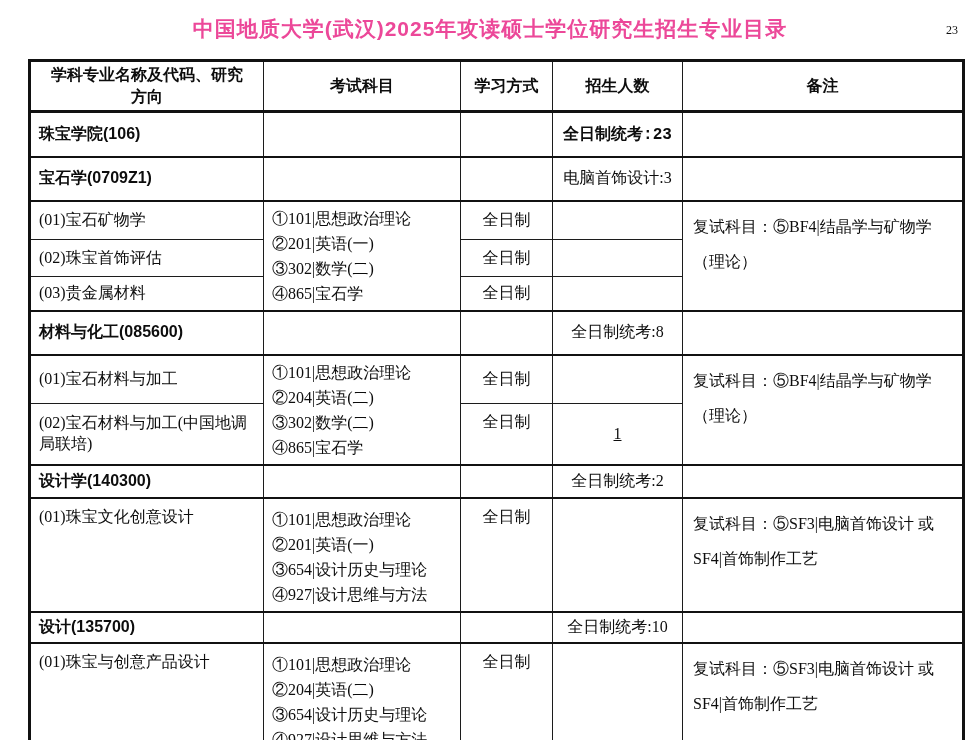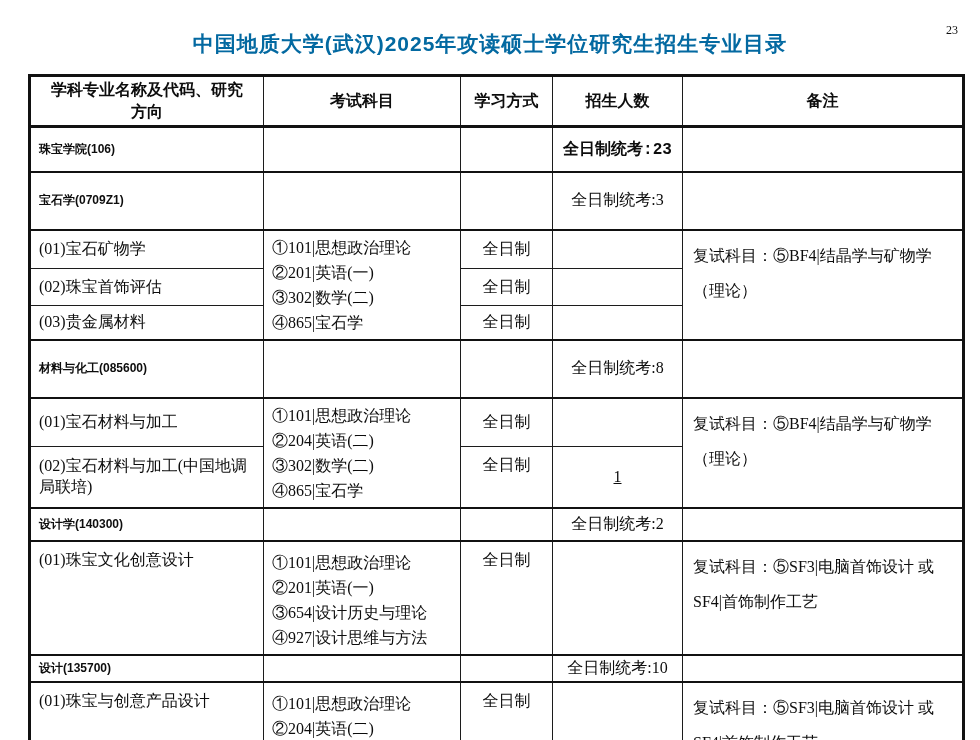--- a/index.html
+++ b/index.html
@@ -10,27 +10,27 @@
   .page {
     position: relative;
     width: 980px;
     height: 740px;
     background: #ffffff;
     font-family: "Liberation Serif", "DejaVu Serif", serif;
     color: #0d0d0d;
     overflow: hidden;
   }
   .doc-title {
-    padding-top: 30px;
+    padding-top: 15px;
     text-align: center;
     font-family: "Liberation Sans", "DejaVu Sans", sans-serif;
     font-weight: 700;
     font-size: 21px;
     letter-spacing: 1px;
-    color: #0369a1;
+    color: #ec4899;
   }
   .page-number {
     position: absolute;
     top: 23px;
     right: 22px;
     font-size: 12px;
     font-family: "Liberation Serif", "DejaVu Serif", serif;
   }
   table.catalog {
     border-collapse: collapse;
@@ -64,21 +64,21 @@
     border-top: 2.5px solid #111;
     border-bottom: 2.5px solid #111;
   }
   td.major {
     text-align: left;
     padding: 4px 8px;
   }
   td.major.bold-name {
     font-family: "Liberation Sans", "DejaVu Sans", sans-serif;
     font-weight: 700;
-    font-size: 12px;
+    font-size: 16px;
   }
   td.subjects {
     text-align: left;
     padding: 4px 8px;
     line-height: 25px;
   }
   td.mode, td.enroll {
     text-align: center;
   }
   td.enroll.bold-enroll {
@@ -93,21 +93,21 @@
   }
   td.vtop {
     vertical-align: top;
     padding-top: 8px;
   }
   .underline { text-decoration: underline; }
 
   
   tr.rh50  { height: 50px; }
   tr.rh45  { height: 45px; }
-  tr.rh42  { height: 58px; }
+  tr.rh42  { height: 44px; }
   tr.rh37  { height: 37px; }
   tr.rh35  { height: 35px; }
   tr.rh32  { height: 32px; }
   tr.rh57  { height: 57px; }
   tr.rh40  { height: 33px; }
   tr.rh100 { height: 100px; }
   tr.rh38  { height: 22px; }
   tr.rh98  { height: 98px; }
 </style>
 </head>
@@ -145,21 +145,21 @@
         <td class="subjects"></td>
         <td class="mode"></td>
         <td class="enroll bold-enroll">全日制统考:23</td>
         <td class="remark"></td>
       </tr>
 
       <tr class="section rh42">
         <td class="major bold-name">宝石学(0709Z1)</td>
         <td class="subjects"></td>
         <td class="mode"></td>
-        <td class="enroll">全日制统考:3</td>
+        <td class="enroll">电脑首饰设计:3</td>
         <td class="remark"></td>
       </tr>
 
       <tr class="rh37">
         <td class="major">(01)宝石矿物学</td>
         <td class="subjects" rowspan="3">
           <div>①101|思想政治理论</div>
           <div>②201|英语(一)</div>
           <div>③302|数学(二)</div>
           <div>④865|宝石学</div>

